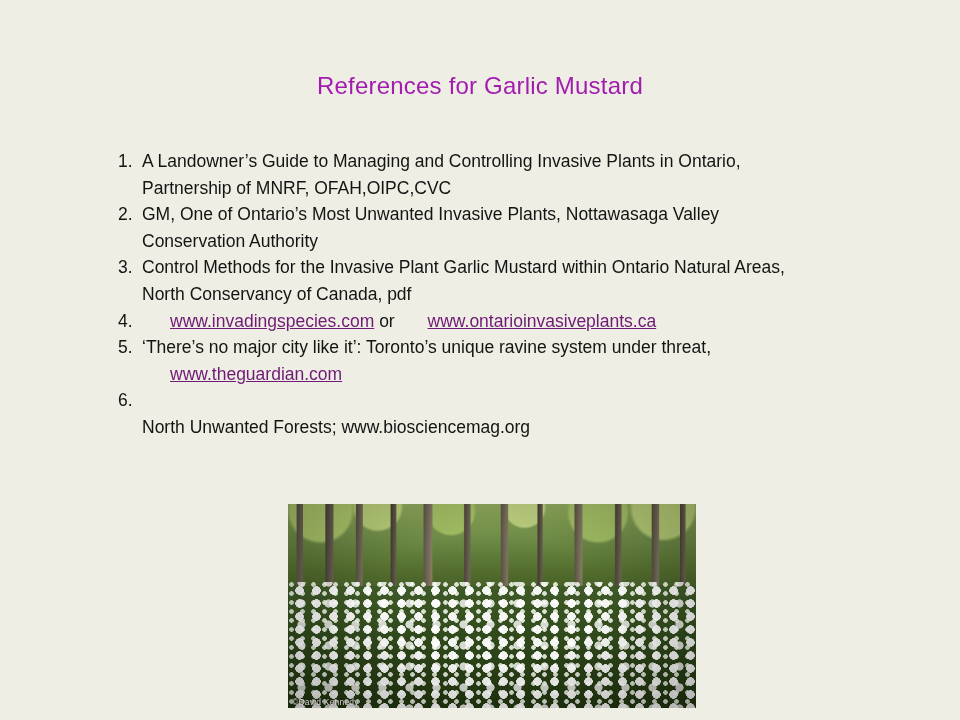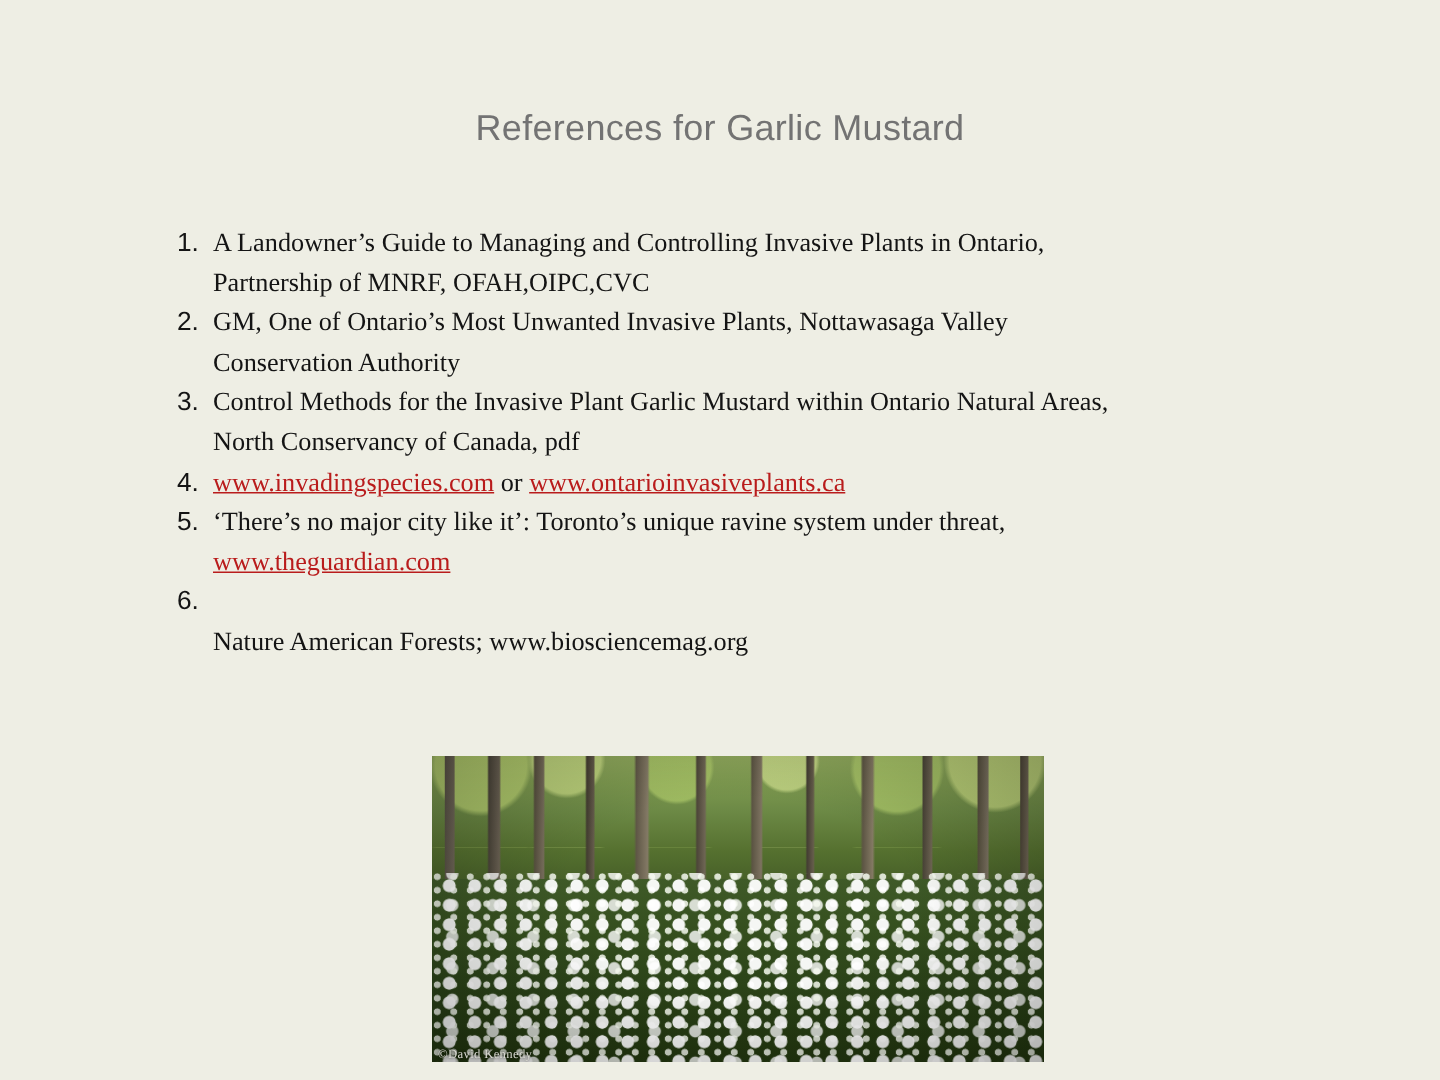--- a/index.html
+++ b/index.html
@@ -19,21 +19,21 @@
     height: 720px;
     box-sizing: border-box;
   }
   .slide-title {
     position: absolute;
     top: 72px;
     left: 0;
     width: 960px;
     text-align: center;
     font-size: 24px;
-    color: #737373;
+    color: #a21caf;
     letter-spacing: 0.2px;
   }
   .ref-list {
     position: absolute;
     top: 148px;
     left: 118px;
     width: 800px;
     margin: 0;
     padding: 0;
     list-style: none;
@@ -48,25 +48,25 @@
   }
   .ref-num {
     width: 24px;
     flex: 0 0 24px;
     text-align: left;
     color: #141414;
   }
   .ref-text {
     flex: 1 1 auto;
     white-space: normal;
-    font-family: Liberation Serif, serif;
   }
   .link {
-    color: #b91c1c;
+    color: #701a75;
     text-decoration: underline;
+    margin-left: 28px;
   }
   .photo {
     position: absolute;
     left: 288px;
     top: 504px;
     width: 408px;
     height: 204px;
     overflow: hidden;
     background: #2b3b1e;
   }
@@ -127,21 +127,21 @@
     position: absolute;
     left: 0; top: 0; width: 100%; height: 100%;
     background: radial-gradient(ellipse at 50% 45%, rgba(0,0,0,0) 40%, rgba(0,0,0,0.28) 100%);
   }
   .photo .credit {
     position: absolute;
     left: 4px;
     bottom: 1px;
     font-size: 8.5px;
     color: #d8d8d0;
-    font-family: Liberation Serif, serif;
+    font-family: Liberation Sans, sans-serif;
     letter-spacing: 0.2px;
     text-shadow: 0 0 2px rgba(0,0,0,0.8);
     text-align: center;
   }
 </style>
 </head>
 <body>
 
 <div class="slide">
 
@@ -187,21 +187,21 @@
       <span class="ref-text">
         <span>‘There’s no major city like it’:  Toronto’s unique ravine system under threat,</span><br>
         <a class="link" href="#">www.theguardian.com</a>
       </span>
     </li>
 
     <li class="ref-item">
       <span class="ref-num">6.</span>
       <span class="ref-text">
         <br>
-        <span>Nature American Forests;   www.biosciencemag.org</span>
+        <span>North Unwanted Forests;   www.biosciencemag.org</span>
       </span>
     </li>
 
   </ul>
 
   <div class="photo">
     <div class="sky"></div>
     <div class="canopy"></div>
     <div class="trunks"></div>
     <div class="floor"></div>

